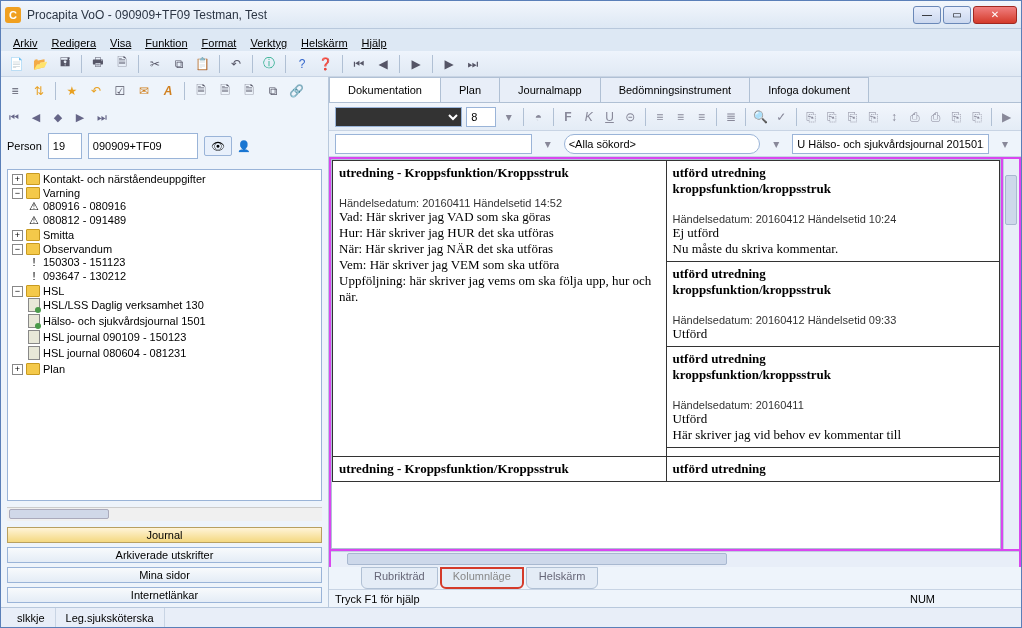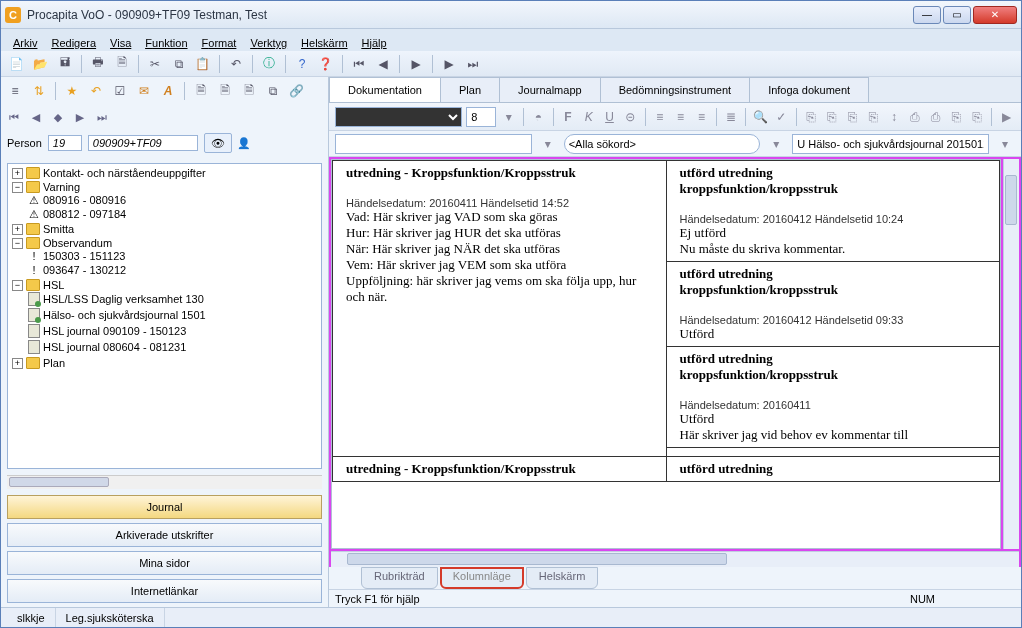--- a/index.html
+++ b/index.html
@@ -27,41 +27,41 @@
 
 .body { flex: 1; display: flex; overflow: hidden; }
 .left { width: 328px; display: flex; flex-direction: column; border-right: 1px solid #b8c8dc; background: #eef4fb; }
 .right { flex: 1; display: flex; flex-direction: column; background: #d946ef; overflow: hidden; }
 
 
 .left-controls { padding: 2px 4px; display: flex; align-items: center; gap: 4px; flex-wrap: wrap; }
 .left-controls .row { display: flex; align-items: center; gap: 4px; width: 100%; padding: 2px 0; }
 .nav-btn { width: 18px; height: 16px; display: inline-flex; align-items: center; justify-content: center; color: #668; cursor: pointer; }
 .person-row { display: flex; align-items: center; gap: 6px; padding: 4px 6px; }
-.person-row input { height: 16px; border: 1px solid #9ab4d8; padding: 0 4px; font-size: 11px; font-style: italic; }
+.person-row input { height: 26px; border: 1px solid #9ab4d8; padding: 0 4px; font-size: 11px; }
 .eye-btn { width: 28px; height: 20px; border: 1px solid #9ab4d8; background: #e8f0fb; border-radius: 2px; display: flex; align-items: center; justify-content: center; cursor: pointer; }
 
 
 .tree-wrap { flex: 1; margin: 6px; border: 1px solid #9ab4d8; background: #fff; overflow: auto; padding: 2px 0; }
 .tree ul { list-style: none; padding-left: 16px; }
 .tree > ul { padding-left: 4px; }
 .tree li { padding: 1px 0; white-space: nowrap; }
 .tree .node { display: flex; align-items: center; gap: 3px; cursor: pointer; }
 .exp { width: 11px; height: 11px; border: 1px solid #888; display: inline-flex; align-items: center; justify-content: center; font-size: 9px; line-height: 1; background: #fff; }
 .folder { width: 14px; height: 12px; background: #f4c94a; border: 1px solid #c89a20; border-radius: 1px; display: inline-block; }
 .warn-ico { width: 12px; height: 12px; display: inline-flex; align-items: center; justify-content: center; font-size: 11px; }
 .doc-ico { width: 12px; height: 14px; background: #e8e8d8; border: 1px solid #888; display: inline-block; position: relative; }
 .doc-ico.green::after { content: ""; position: absolute; right: -2px; bottom: -2px; width: 6px; height: 6px; background: #4a9a4a; border-radius: 50%; }
 .bold { font-weight: normal; }
 .tree-scroll { height: 14px; background: #f0f0f0; border-top: 1px solid #ccc; margin: 0 6px 2px 6px; position: relative; }
 .tree-scroll .thumb { position: absolute; left: 2px; top: 1px; width: 100px; height: 10px; background: #d0d8e8; border: 1px solid #aab; border-radius: 2px; }
 
 
 .left-btns { padding: 4px 6px; display: flex; flex-direction: column; gap: 4px; }
-.left-btns button { height: 24px; border: 1px solid #b8a060; background: linear-gradient(#fff4d8,#f4d880); cursor: pointer; font-size: 11px; }
+.left-btns button { height: 16px; border: 1px solid #b8a060; background: linear-gradient(#fff4d8,#f4d880); cursor: pointer; font-size: 11px; }
 .left-btns button.plain { background: linear-gradient(#f8fafc,#e4ecf6); border-color: #9ab4d8; }
 
 
 .statusbar { height: 20px; border-top: 1px solid #b8c8dc; display: flex; align-items: center; padding: 0 6px; background: #e8eef8; font-size: 11px; }
 .statusbar .cell { padding: 0 10px; border-right: 1px solid #c8d4e4; height: 100%; display: flex; align-items: center; }
 
 
 .doc-tabs { height: 26px; display: flex; background: #e4ecf6; border-bottom: 1px solid #b0c0d4; }
 .doc-tab { padding: 4px 18px; border: 1px solid #b0c0d4; border-bottom: none; margin-right: -1px; background: #e8eef8; cursor: pointer; display: flex; align-items: center; }
 .doc-tab.active { background: #fff; font-weight: normal; }
@@ -72,21 +72,21 @@
 .fmt-btn { width: 20px; height: 20px; display: inline-flex; align-items: center; justify-content: center; color: #889; cursor: pointer; font-size: 12px; }
 
 
 .filter-bar { height: 26px; display: flex; align-items: center; gap: 6px; padding: 2px 6px; border-bottom: 1px solid #c8d4e4; background: #eef4fb; }
 .filter-bar input { height: 20px; border: 1px solid #9ab4d8; font-size: 11px; padding: 0 4px; flex: 1; }
 
 
 .doc-area { flex: 1; overflow: hidden; position: relative; display: flex; }
 .doc-scroll { flex: 1; overflow: auto; background: #fff; margin: 2px; border: 1px solid #b0c0d4; }
 .doc-table { border-collapse: collapse; width: 100%; font-family: "Times New Roman", serif; font-size: 13px; }
-.doc-table td { border: 1px solid #333; vertical-align: top; padding: 4px 13px; width: 50%; }
+.doc-table td { border: 1px solid #333; vertical-align: top; padding: 4px 6px; width: 50%; }
 .doc-table .hdr { font-weight: bold; }
 .meta { font-family: "Segoe UI", Tahoma, sans-serif; font-size: 11px; color: #333; }
 .vscroll { width: 16px; background: #e8eef8; border-left: 1px solid #c0cde0; margin: 2px 2px 2px 0; position: relative; }
 .vscroll .vthumb { position: absolute; top: 16px; left: 1px; width: 12px; height: 50px; background: #cdd8ea; border: 1px solid #a8b8d0; border-radius: 2px; }
 
 
 .doc-bottom { height: 16px; background: #e8eef8; border-top: 1px solid #c0cde0; margin: 0 2px; position: relative; }
 .doc-bottom .hthumb { position: absolute; left: 16px; top: 1px; width: 380px; height: 12px; background: #cdd8ea; border: 1px solid #a8b8d0; border-radius: 2px; }
 .view-tabs { height: 22px; display: flex; padding: 0 8px 0 32px; gap: 0; background: #eef4fb; }
 .view-tab { padding: 2px 12px; border: 1px solid #b0c0d4; border-top-left-radius: 0; border-top-right-radius: 0; border-bottom-left-radius: 6px; border-bottom-right-radius: 6px; background: #e4ecf6; margin-right: 2px; cursor: pointer; font-size: 11px; color: #667; }
@@ -203,21 +203,21 @@
             <ul>
               <li>
                     <div class="node">
                       <span class="warn-ico">⚠</span>
                       <span>080916 - 080916</span>
                     </div>
                   </li>
               <li>
                     <div class="node">
                       <span class="warn-ico">⚠</span>
-                      <span>080812 - 097184</span>
+                      <span>080812 - 091489</span>
                     </div>
                   </li>
             </ul>
           </li>
           <li>
                 <div class="node">
                   <span class="exp">+</span>
                   <span class="folder"></span>
                   <span class="bold">Smitta</span>
                 </div>

